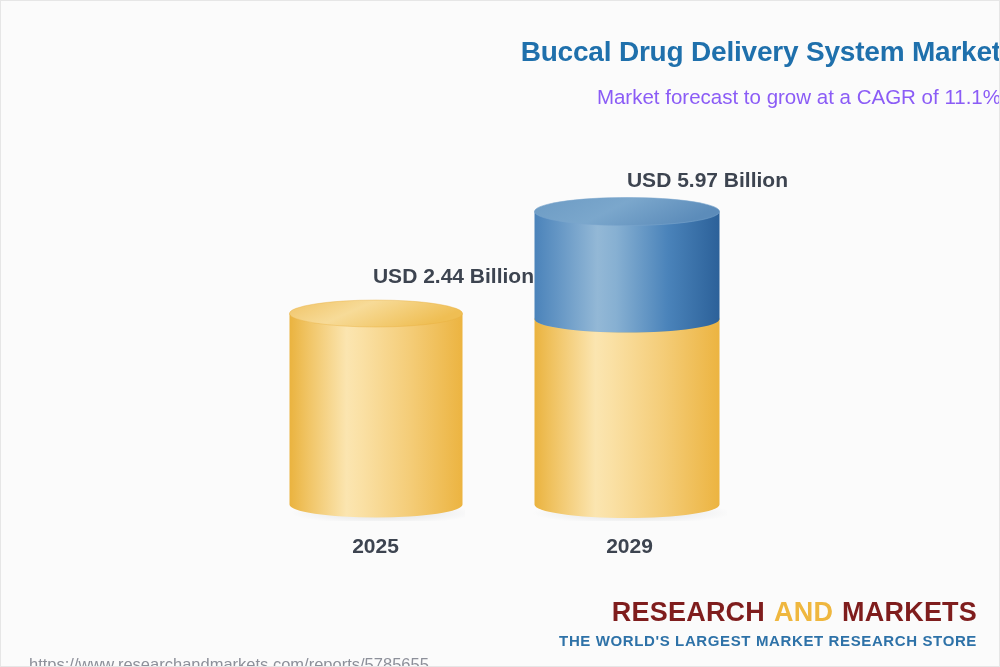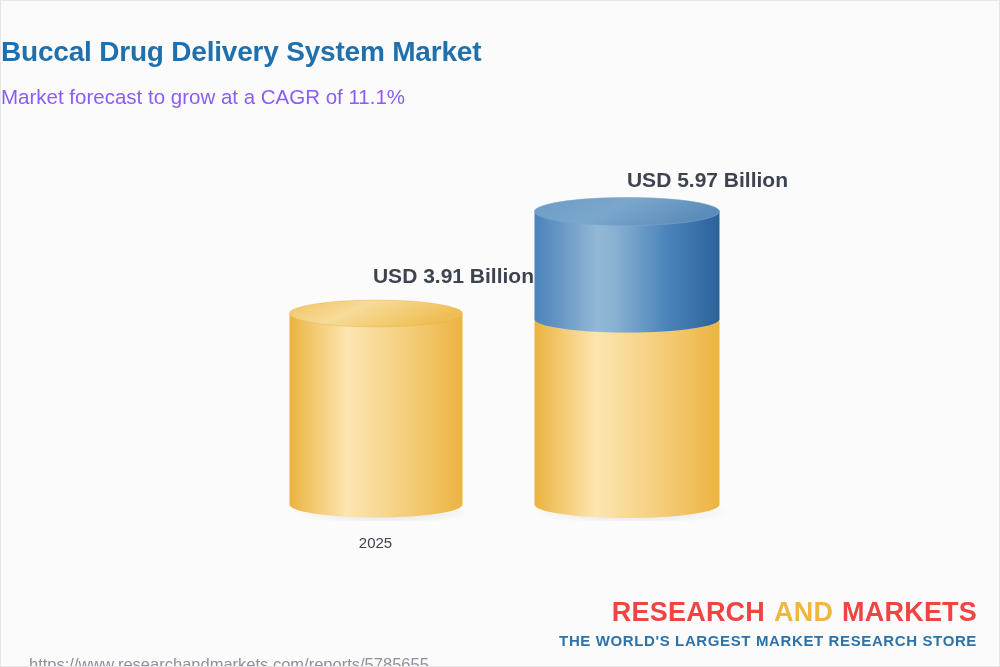--- a/index.html
+++ b/index.html
@@ -23,21 +23,21 @@
     border: 1px solid #e6e6e6;
     overflow: hidden;
   }
 
   
   #header {
     position: absolute;
     top: 34px;
     left: 0;
     width: 1000px;
-    text-align: left;
+    text-align: right;
   }
   #chart-title {
     font-size: 28px;
     font-weight: bold;
     color: #1f70ac;
     letter-spacing: -0.2px;
     line-height: 1.2;
   }
   #chart-subtitle {
     margin-top: 16px;
@@ -63,22 +63,22 @@
     color: #3d4450;
     white-space: nowrap;
     text-align: right;
     line-height: 1;
   }
   #label-2025 { left: 216px; top: 264px; width: 317px; }
   #label-2029 { left: 470px; top: 168px; width: 317px; }
 
   .cat-label {
     position: absolute;
-    font-size: 15px;
-    font-weight: normal;
+    font-size: 21px;
+    font-weight: bold;
     color: #3d4450;
     text-align: center;
     line-height: 1;
     white-space: nowrap;
   }
   #cat-2025 { left: 216px; top: 534px; width: 317px; }
   #cat-2029 { left: 470px; top: 534px; width: 317px; }
 
   .cyl {
     position: absolute;
@@ -103,21 +103,21 @@
     top: 598px;
     text-align: right;
     line-height: 1;
   }
   #logo-wordmark {
     font-size: 27px;
     font-weight: bold;
     letter-spacing: 0.2px;
     white-space: nowrap;
   }
-  #logo-wordmark .blue { color: #ef4444; }
+  #logo-wordmark .blue { color: #7f1d1d; }
   #logo-wordmark .gold { color: #efb73f; }
   #logo-tagline {
     margin-top: 7px;
     font-size: 15px;
     font-weight: bold;
     color: #2e72a8;
     letter-spacing: 0.62px;
     white-space: nowrap;
   }
 </style>
@@ -126,21 +126,21 @@
 
 <div id="canvas">
 
   <div id="header">
     <div id="chart-title">Buccal Drug Delivery System Market</div>
     <div id="chart-subtitle">Market forecast to grow at a CAGR of 11.1%</div>
   </div>
 
   <div id="plot">
 
-    <div class="value-label" id="label-2025">USD 3.91 Billion</div>
+    <div class="value-label" id="label-2025">USD 2.44 Billion</div>
 
     <div class="value-label" id="label-2029">USD 5.97 Billion</div>
 
     <svg class="cyl" id="cyl-2025" viewBox="0 0 178 222">
       <defs>
         <linearGradient id="gradBaseBody2025" x1="0" y1="0" x2="1" y2="0">
           <stop offset="0" stop-color="#eab33f"></stop>
           <stop offset="0.10" stop-color="#f0c362"></stop>
           <stop offset="0.33" stop-color="#fbe5b0"></stop>
           <stop offset="0.42" stop-color="#fae0a4"></stop>
@@ -206,20 +206,21 @@
 
       <ellipse cx="95" cy="122" rx="92.5" ry="13.5" fill="url(#gradBaseTop2029)"></ellipse>
 
       <path d="M 2.5,14.5 L 2.5,122 A 92.5,13.5 0 0 0 187.5,122 L 187.5,14.5 Z" fill="url(#gradGrowthBody)"></path>
 
       <ellipse cx="95" cy="14.5" rx="92.5" ry="14" fill="url(#gradGrowthTop)"></ellipse>
       <ellipse cx="95" cy="14.5" rx="92.5" ry="14" fill="none" stroke="#7aa6cc" stroke-width="0.8" stroke-opacity="0.7"></ellipse>
     </svg>
 
     <div class="cat-label" id="cat-2025">2025</div>
+    <div class="cat-label" id="cat-2029">2029</div>
   </div>
 
   <div id="footer-url">https://www.researchandmarkets.com/reports/5785655</div>
 
   <div id="logo">
     <div id="logo-wordmark"><span class="blue">RESEARCH</span><span class="gold" style="margin-left: 9px; margin-top: 15px;">AND</span><span class="blue" style="margin-left: 9px;">MARKETS</span></div>
     <div id="logo-tagline">THE WORLD'S LARGEST MARKET RESEARCH STORE</div>
   </div>
 
 </div>

